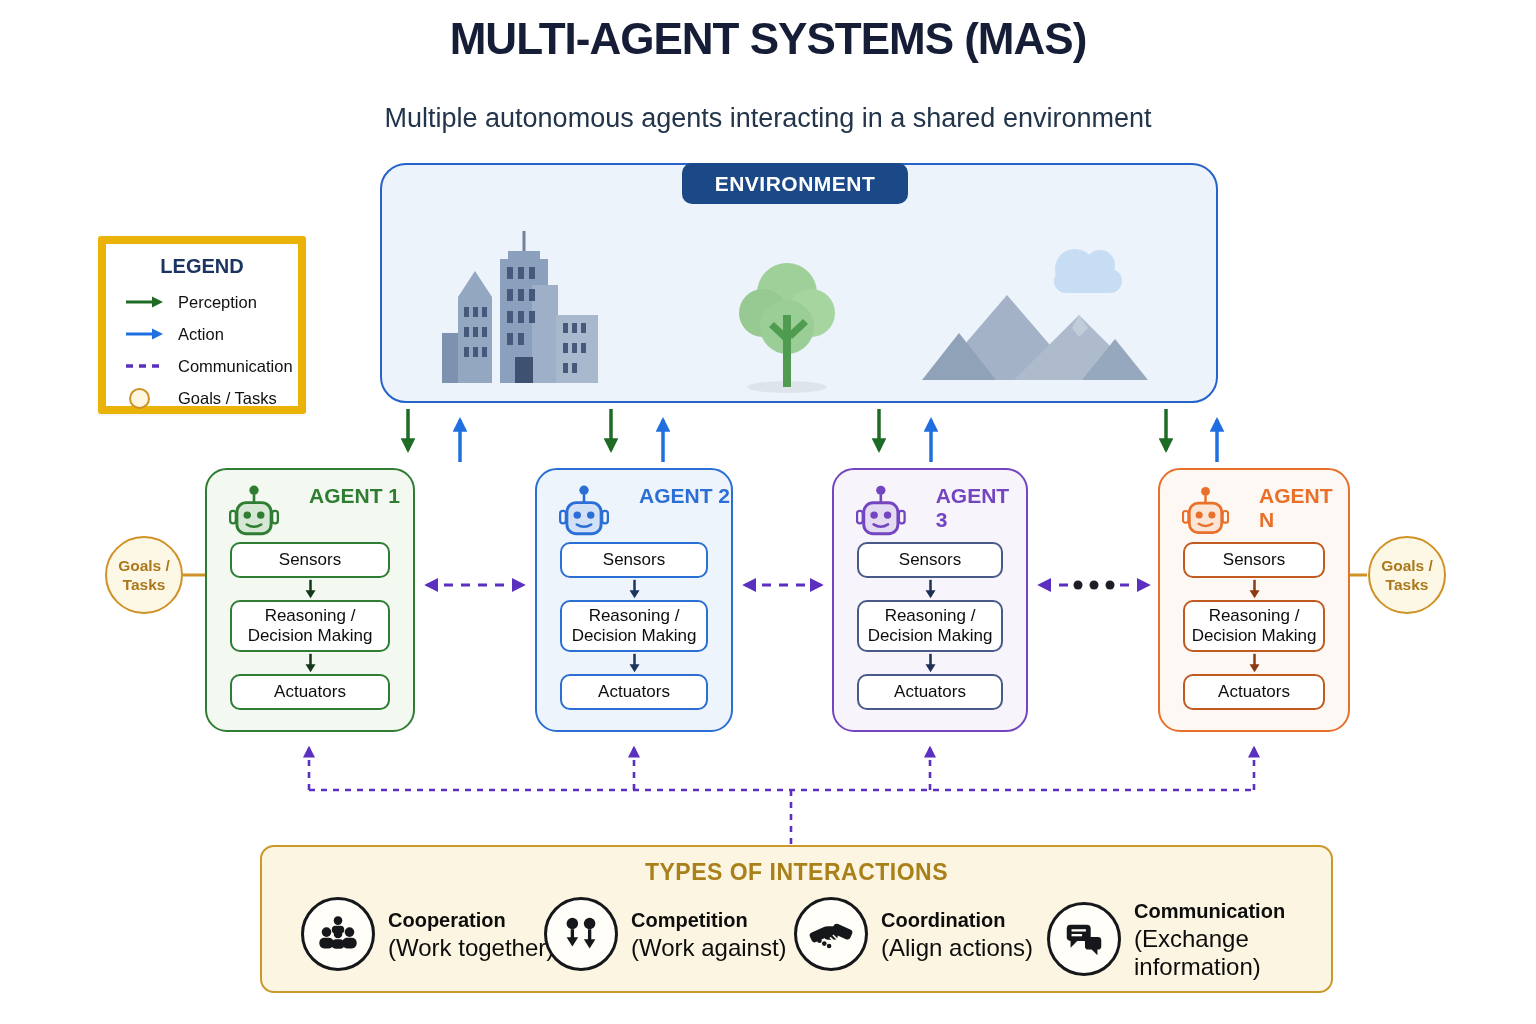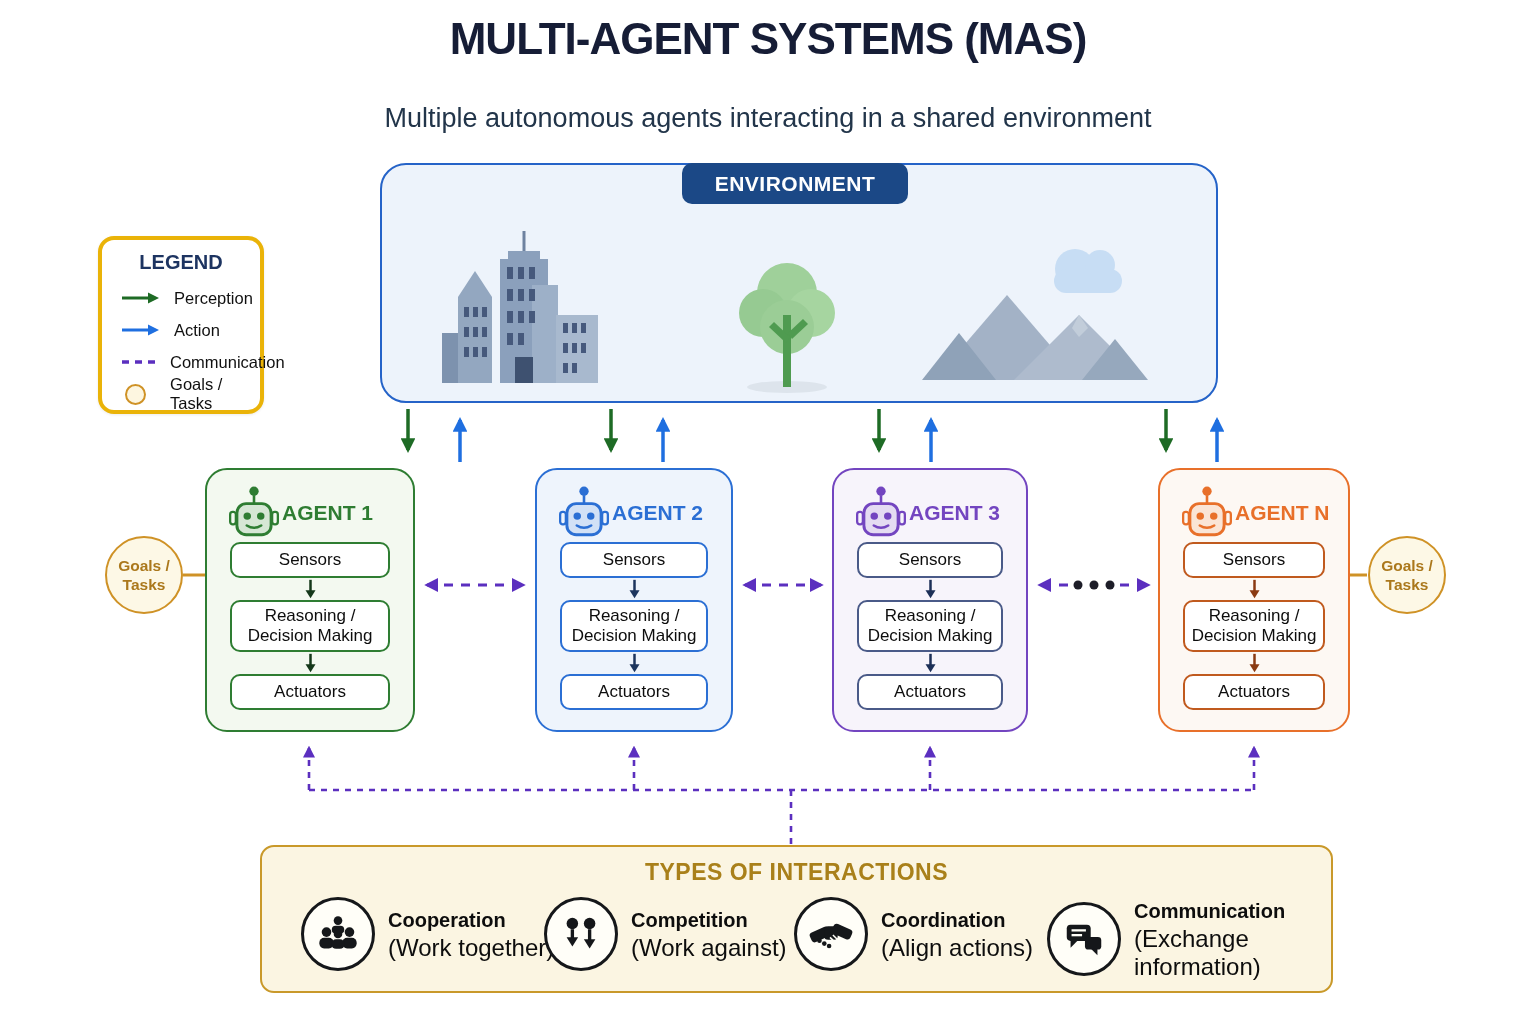--- a/index.html
+++ b/index.html
@@ -17,22 +17,22 @@
     text-align:center; font-size:44px; font-weight:900;
     letter-spacing:-1px; color:#161d36;
   }
   .subtitle {
     position:absolute; top:103px; left:0; width:1536px;
     text-align:center; font-size:27px; font-weight:500; color:#22354a;
   }
 
   
   .legend {
-    position:absolute; left:98px; top:236px; width:166px; height:178px;
-    background:#fff; border:4px solid #eab308; border-radius:16px;
+    position:absolute; left:98px; top:236px; width:208px; height:178px;
+    background:#fff; border:8px solid #eab308; border-radius:3px;
     box-shadow:0 1px 3px rgba(0,0,0,.08); padding:11px 0 0 0;
   }
   .legend-title { text-align:center; font-size:20px; font-weight:800; color:#1d3461; margin-bottom:8px; }
   .legend-row { display:flex; align-items:center; gap:10px; padding:0 0 0 18px; height:32px; }
   .legend-row .sym { width:44px; display:flex; align-items:center; justify-content:flex-start; }
   .legend-row .lab { font-size:16.5px; color:#101010; }
   .goal-dot { width:21px; height:21px; border-radius:50%; border:2.5px solid #cf9226; background:#fdf6e0; margin-left:5px; }
 
   
   .env-box {
@@ -64,21 +64,21 @@
   .agent-purple .themed { color:#7345c0; }
   .agent-orange .themed { color:#e8702a; }
   .agent-green  .comp-box { border-color:#2e7d32; }
   .agent-blue   .comp-box { border-color:#2b6fd4; }
   .agent-purple .comp-box { border-color:#4a5a88; }
   .agent-orange .comp-box { border-color:#c05a1e; }
   .agent-green  .darrow { color:#14381a; }
   .agent-blue   .darrow { color:#1c355e; }
   .agent-purple .darrow { color:#1c2f57; }
   .agent-orange .darrow { color:#8a3a12; }
-  .agent-header { display:flex; align-items:center; gap:3px; padding-left:22px; height:58px; }
+  .agent-header { display:flex; gap:30px; padding-left:22px; height:58px; }
   .robot { width:50px; height:56px; }
   .agent-name { font-size:21px; font-weight:800; }
   .comp-box {
     margin:0 auto; width:calc(100% - 46px); background:#fff;
     border:2px solid; border-radius:10px;
     display:flex; align-items:center; justify-content:center; text-align:center;
     font-size:17px; color:#0d0d0d; min-height:36px; line-height:1.2; padding:2px 6px;
   }
   .comp-box.tall { min-height:52px; }
   .arrow-slot { display:flex; justify-content:center; height:22px; align-items:center; }

